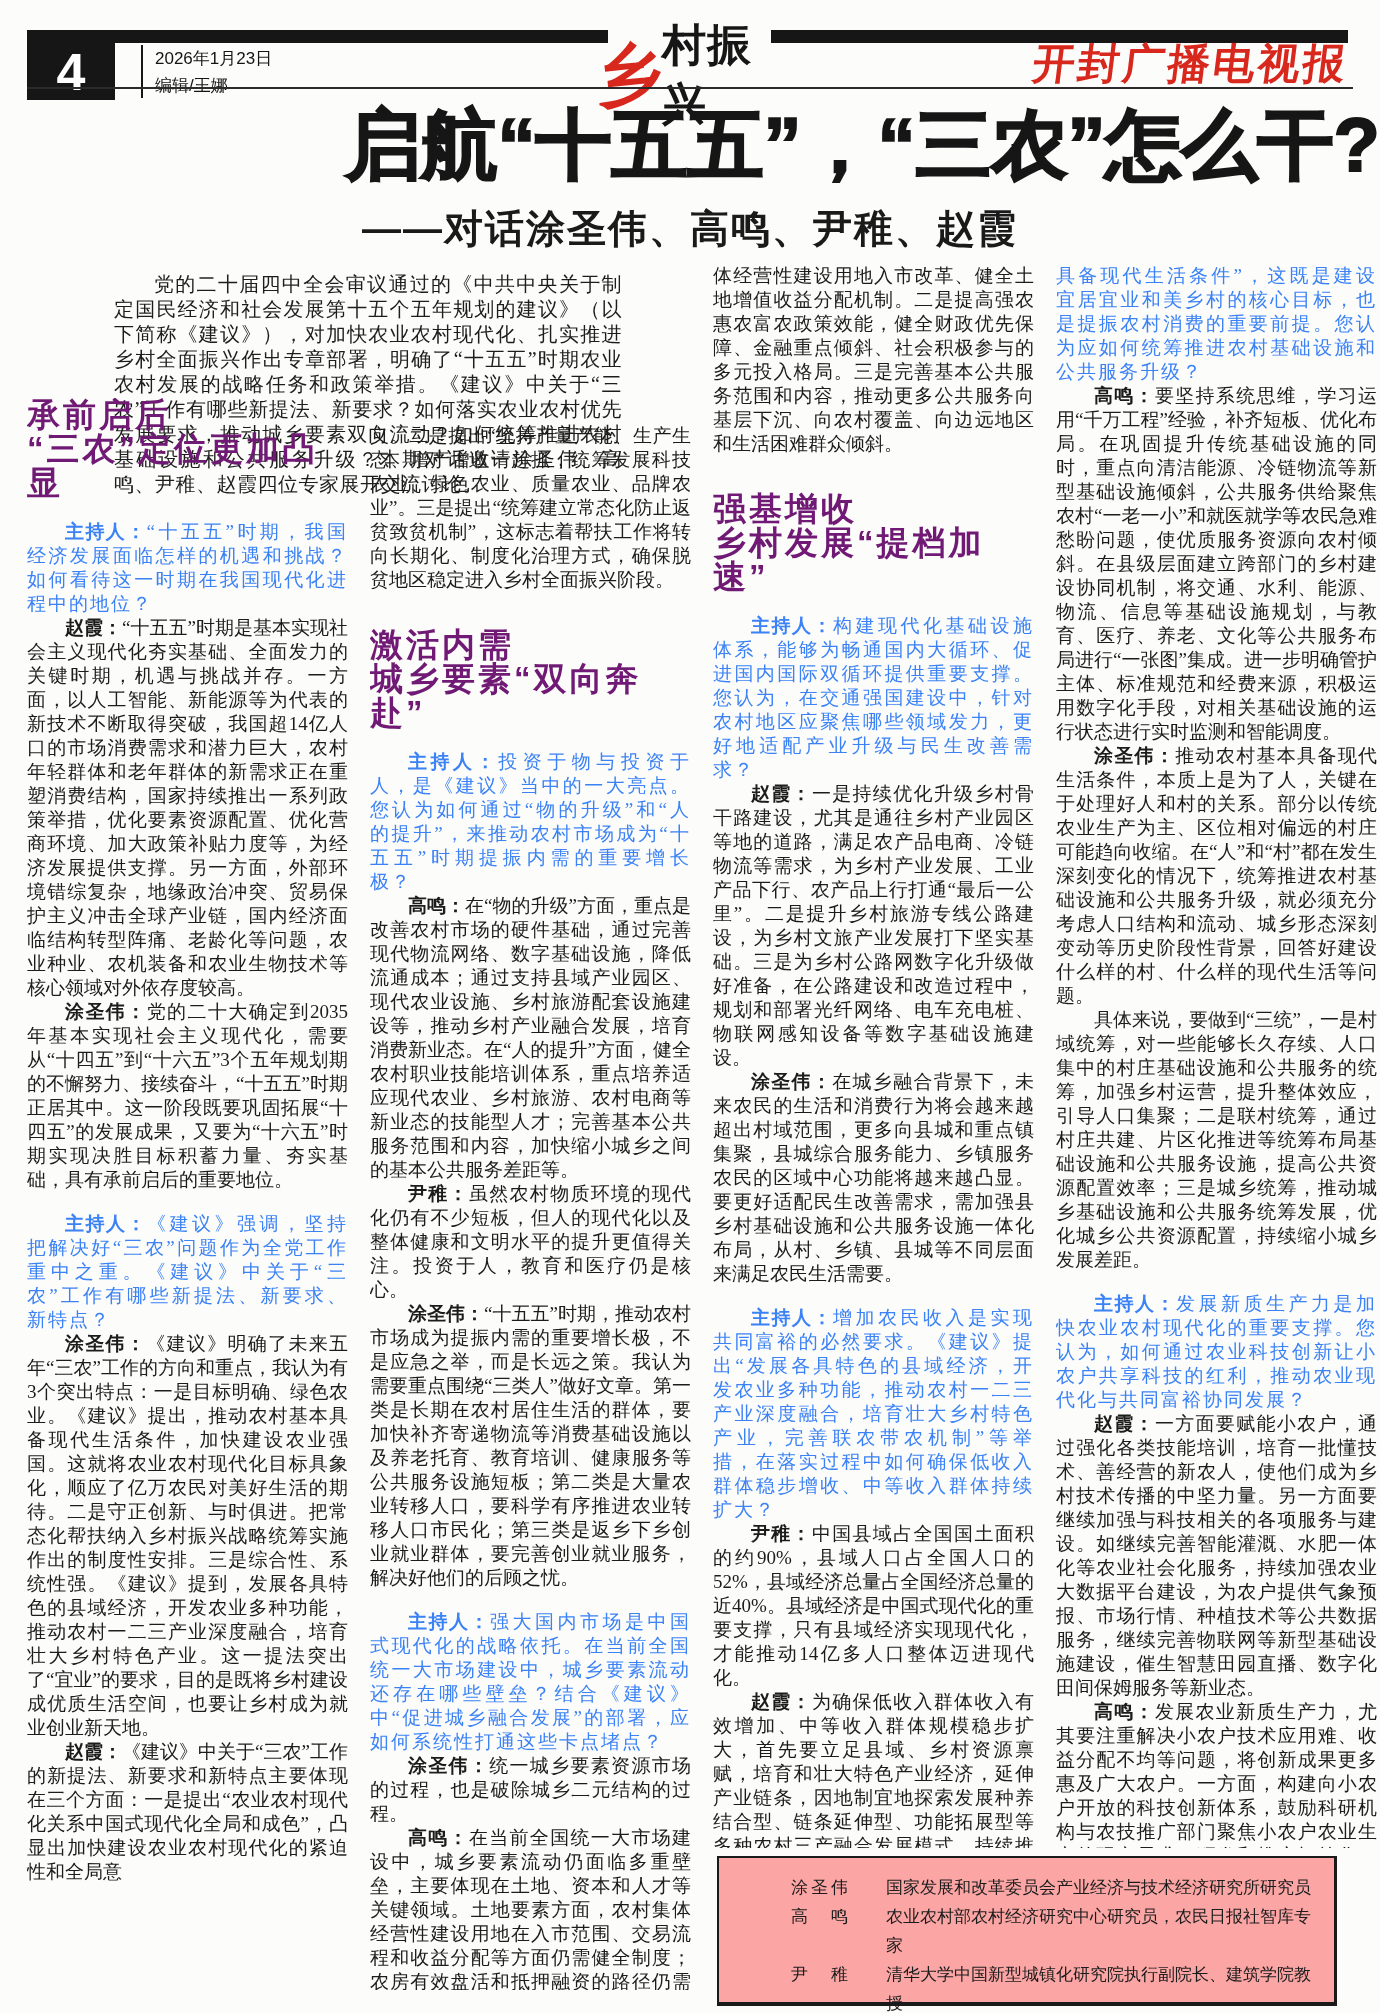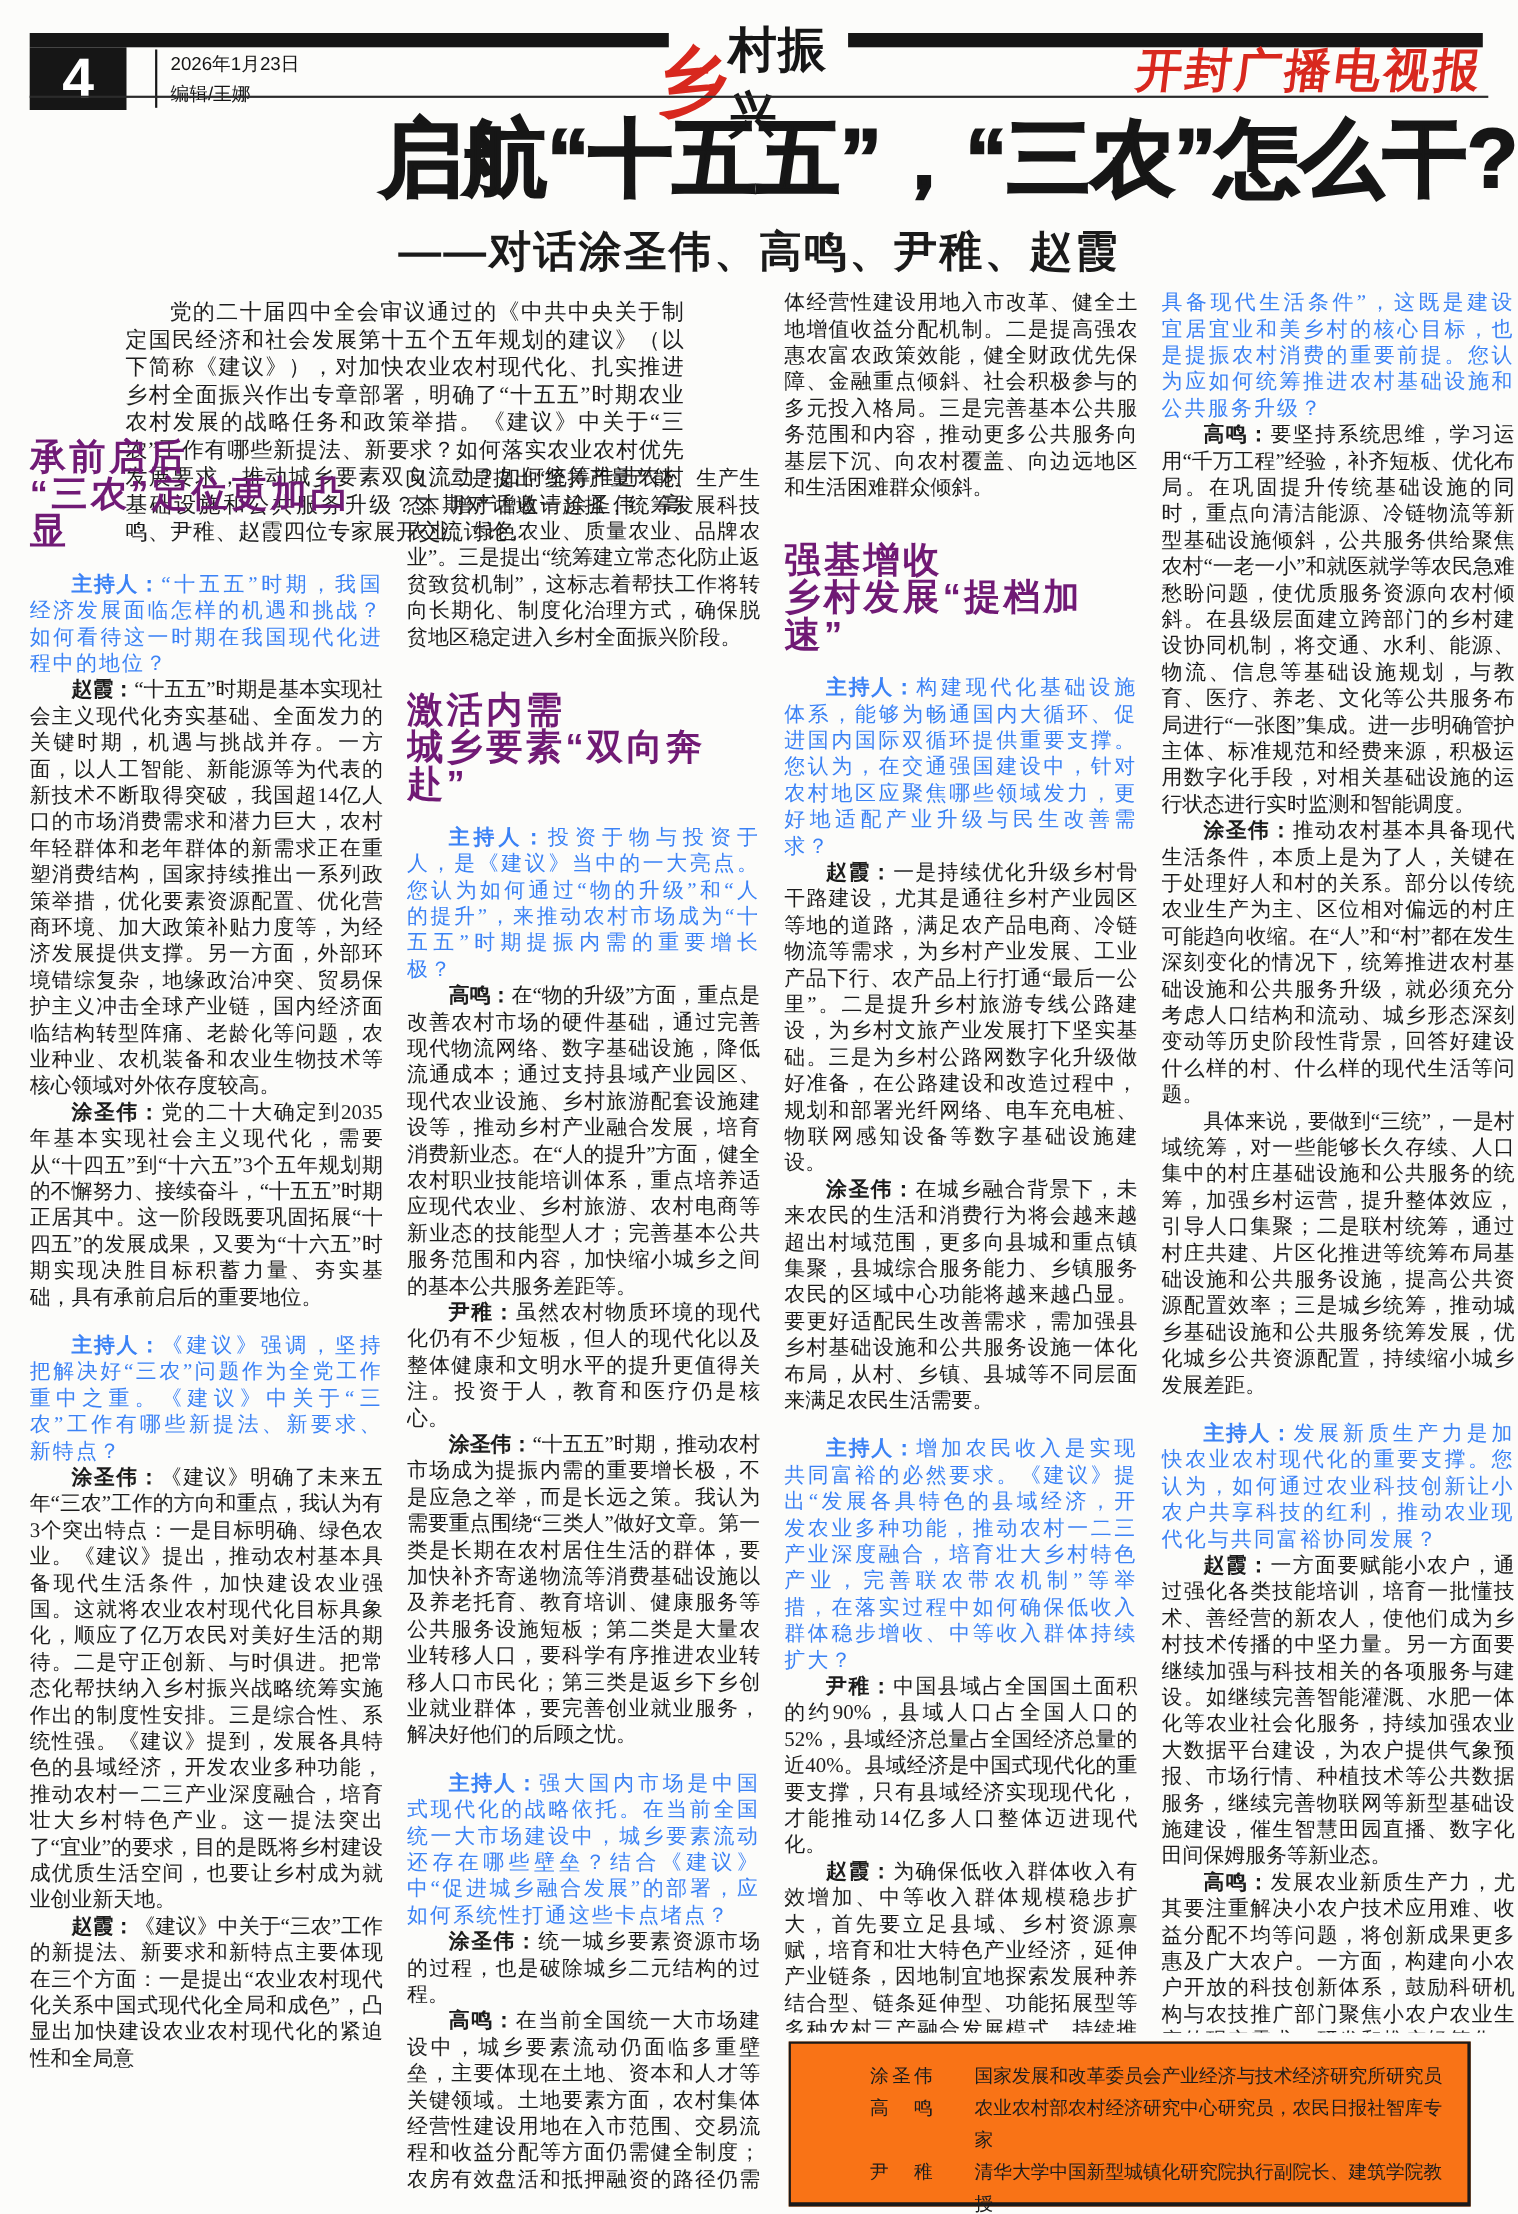--- a/index.html
+++ b/index.html
@@ -39,21 +39,21 @@
   .para{font-size:19px;line-height:24px;text-align:justify;margin:0;text-indent:2em;color:#1c1c1c;}
   .para.q{letter-spacing:2px;margin-top:20px;color:#3b82f6;}
   .para.cont{text-indent:0;margin-top:0;}
   .para.cont-indent{margin-top:0;}
   .spk{font-family:"Liberation Sans",sans-serif;font-weight:700;letter-spacing:0;}
   .sec-h{font-family:"Liberation Sans",sans-serif;font-weight:800;font-size:33px;line-height:34px;
         letter-spacing:3px;margin:36px 0 10px;color:#701a75;}
   .sec-h.first{margin-top:0;}
   
   .experts-box{position:absolute;left:717px;top:1856px;width:620px;height:150px;box-sizing:border-box;
-        border:2px solid #1a1a1a;border-bottom-width:4px;border-right-width:3px;background:#f97316;
+        border:2px solid #1a1a1a;border-bottom-width:4px;border-right-width:3px;background:#fca5a5;
         padding:15px 10px 0 72px;}
   .expert-row{display:flex;font-size:17px;line-height:29px;color:#1c1c1c;}
   .expert-name{width:95px;letter-spacing:3px;flex:0 0 auto;}
   .expert-title{flex:1;}
 </style>
 </head>
 <body>
 
 <div class="page">
 

